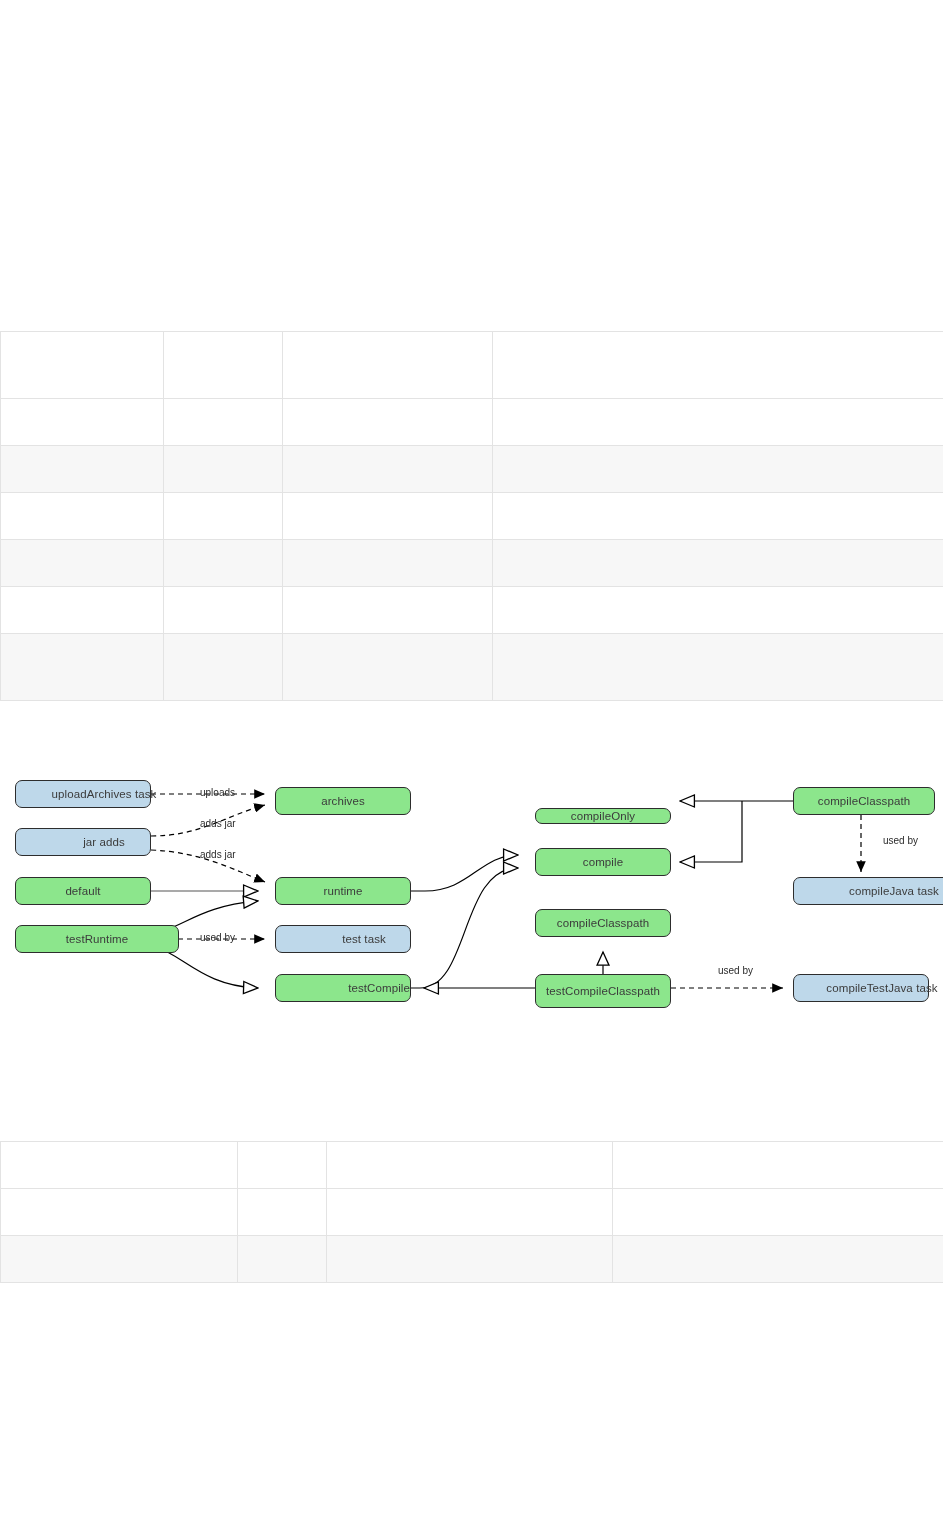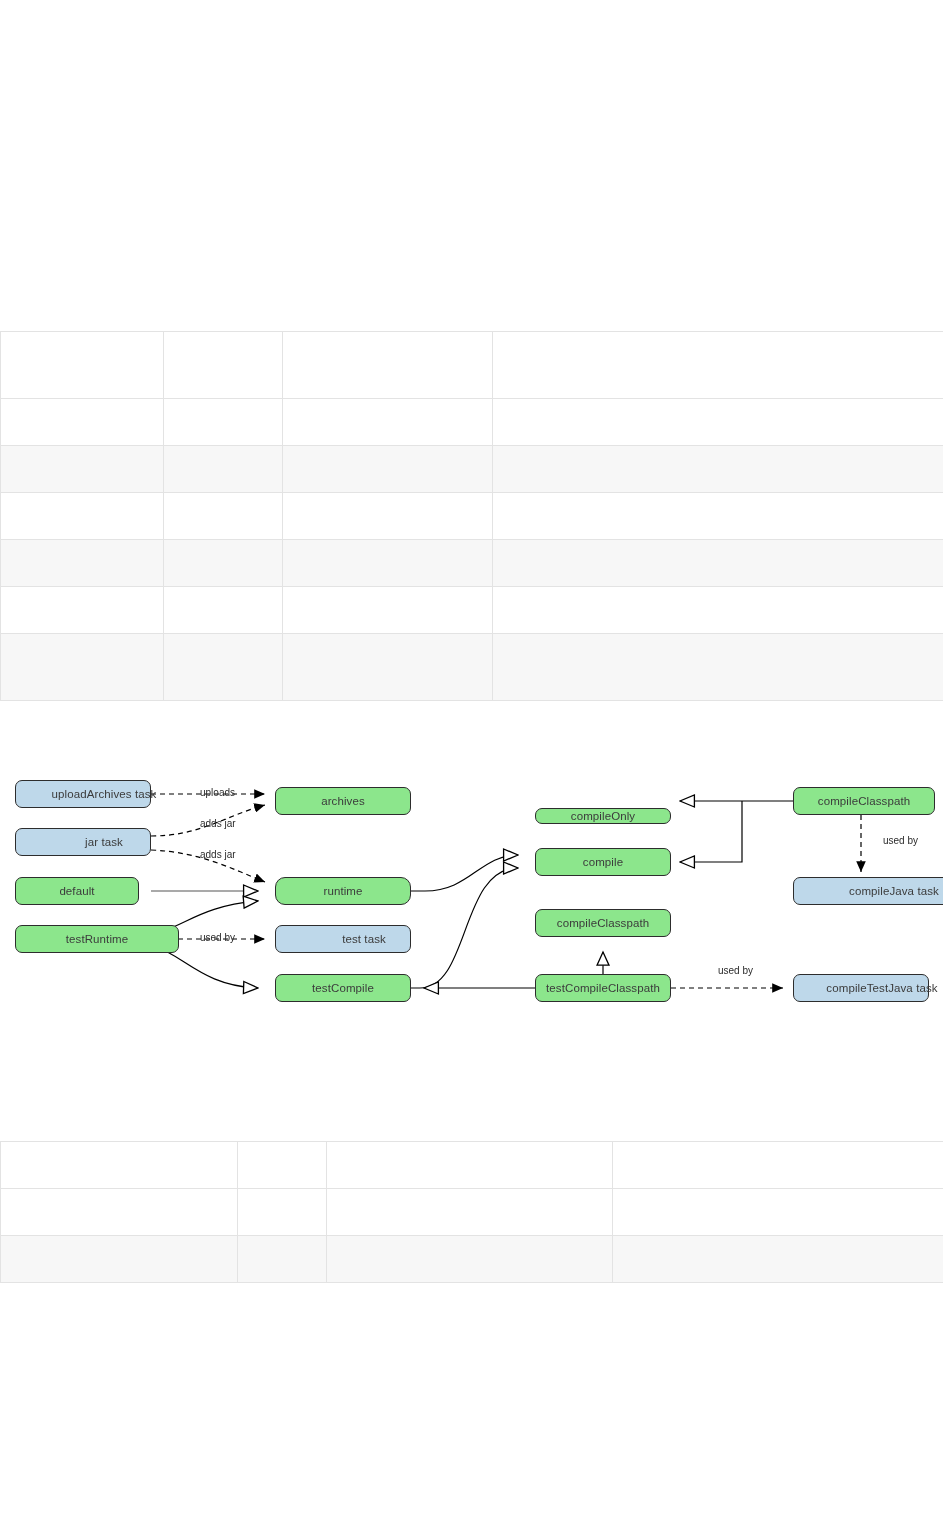--- a/index.html
+++ b/index.html
@@ -196,52 +196,52 @@
 
        compileTestJava task --&gt;
       <path d="M671,228 L783,228" stroke-dasharray="5,4" marker-end="url(#filled-arrow)"></path>
     </g>
   </svg>
 
   <div class="node task" style="left:15px; top:20px; width:136px; height:28px;">
     <span>uploadArchives task</span>
   </div>
   <div class="node task" style="left:15px; top:68px; width:136px; height:28px;">
-    <span>jar task</span>
-  </div>
-  <div class="node conf" style="left:15px; top:117px; width:124px; height:28px;">
+    <span>jar adds</span>
+  </div>
+  <div class="node conf" style="left:15px; top:117px; width:136px; height:28px;">
     <span>default</span>
   </div>
   <div class="node conf" style="left:15px; top:165px; width:164px; height:28px;">
     <span>testRuntime</span>
   </div>
 
   <div class="node conf" style="left:275px; top:27px; width:136px; height:28px;">
     <span>archives</span>
   </div>
-  <div class="node conf" style="left:275px; top:117px; width:136px; height:28px;border-radius:10px;">
+  <div class="node conf" style="left:275px; top:117px; width:136px; height:28px;">
     <span>runtime</span>
   </div>
   <div class="node task" style="left:275px; top:165px; width:136px; height:28px;justify-content:center;">
     <span>test task</span>
   </div>
-  <div class="node conf" style="left:275px; top:214px; width:136px; height:28px;">
+  <div class="node conf" style="left:275px; top:214px; width:136px; height:28px;justify-content:flex-end;">
     <span>testCompile</span>
   </div>
 
   <div class="node conf" style="left:535px; top:27px; width:136px; height:16px;margin-top:21px;">
     <span>compileOnly</span>
   </div>
   <div class="node conf" style="left:535px; top:88px; width:136px; height:28px;">
     <span>compile</span>
   </div>
   <div class="node conf" style="left:535px; top:149px; width:136px; height:28px;">
     <span>compileClasspath</span>
   </div>
-  <div class="node conf" style="left:535px; top:214px; width:136px; height:28px;">
+  <div class="node conf" style="left:535px; top:214px; width:136px; height:34px;">
     <span>testCompileClasspath</span>
   </div>
 
   <div class="node conf" style="left:793px; top:27px; width:142px; height:28px;">
     <span>compileClasspath</span>
   </div>
   <div class="node task" style="left:793px; top:117px; width:160px; height:28px;">
     <span>compileJava task</span>
   </div>
   <div class="node task" style="left:793px; top:214px; width:136px; height:28px;">

